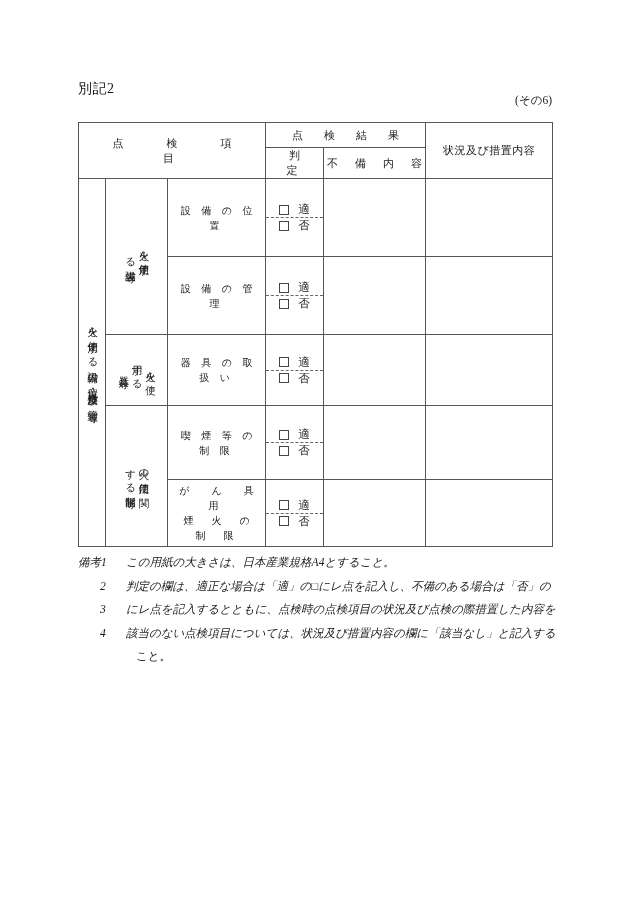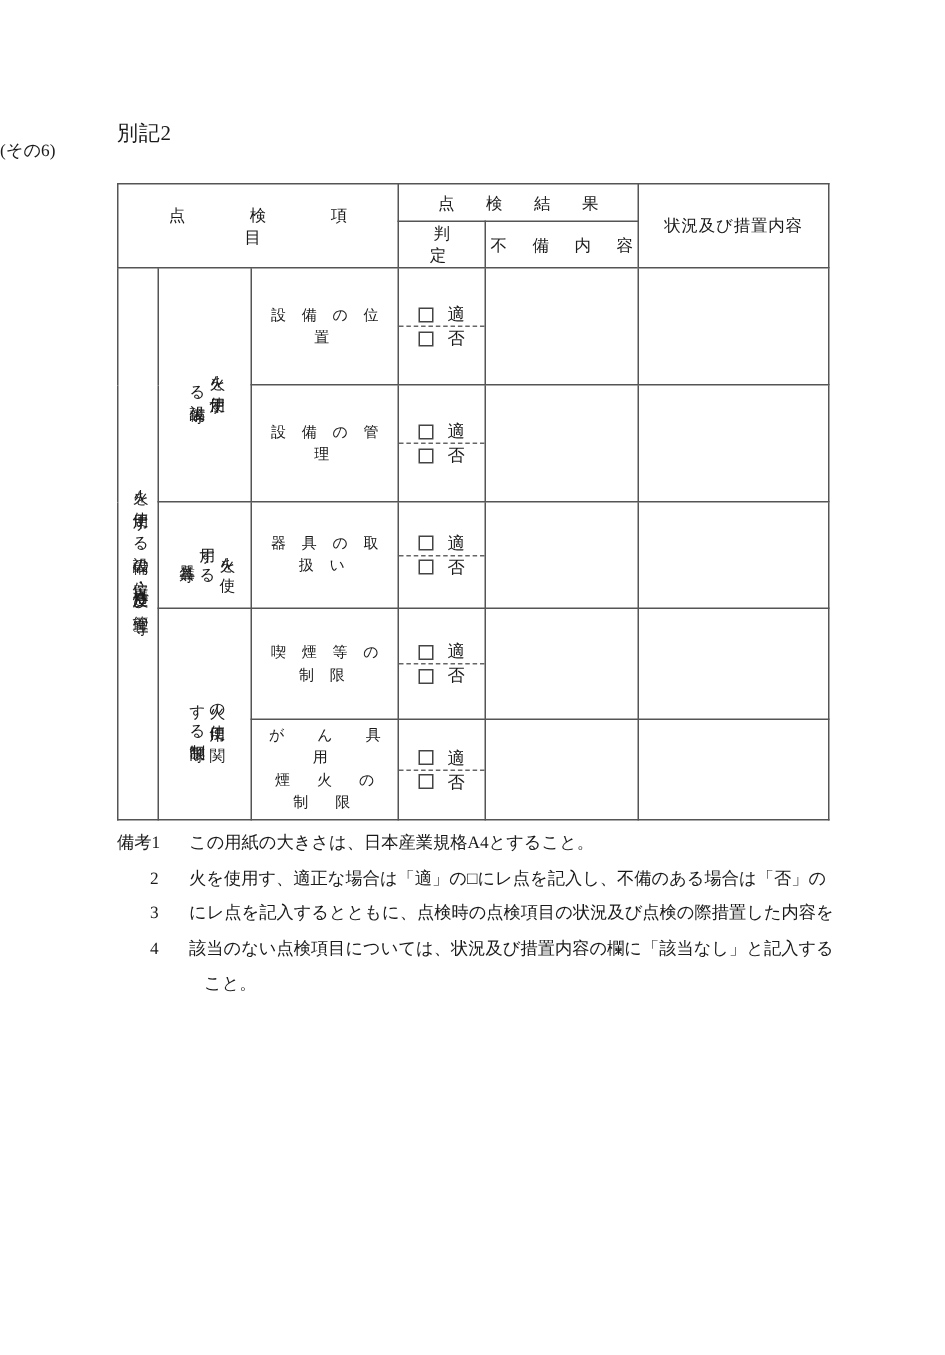--- a/index.html
+++ b/index.html
@@ -23,21 +23,21 @@
     top: 80px;
     font-size: 14px;
     letter-spacing: 0.5px;
     white-space: nowrap;
   }
   #sheet-number {
     position: absolute;
     left: 0;
     top: 93px;
     width: 552px;
-    text-align: left;
+    text-align: right;
     font-size: 11.5px;
     white-space: nowrap;
   }
 
   
   #inspection-table {
     position: absolute;
     left: 78px;
     top: 122px;
     width: 474px;
@@ -144,20 +144,21 @@
     position: absolute;
     left: 78px;
     top: 551px;
     width: 500px;
     font-size: 11.5px;
     line-height: 2.05;
   }
   .note-row {
     display: flex;
     align-items: flex-start;
+    font-style: italic;
   }
   .note-marker {
     flex: 0 0 auto;
     white-space: nowrap;
   }
   .note-marker.first {
     width: 48px;
   }
   .note-marker.num {
     width: 48px;
@@ -328,21 +329,21 @@
 
 <div id="notes">
 
   <div class="note-row">
     <div class="note-marker first">備考1</div>
     <div class="note-text">この用紙の大きさは、日本産業規格A4とすること。</div>
   </div>
 
   <div class="note-row">
     <div class="note-marker num">2</div>
-    <div class="note-text">火を使用す、適正な場合は「適」の□にレ点を記入し、不備のある場合は「否」の</div>
+    <div class="note-text">判定の欄は、適正な場合は「適」の□にレ点を記入し、不備のある場合は「否」の</div>
   </div>
 
   <div class="note-row">
     <div class="note-marker num">3</div>
     <div class="note-text">にレ点を記入するとともに、点検時の点検項目の状況及び点検の際措置した内容を</div>
   </div>
 
   <div class="note-row">
     <div class="note-marker num">4</div>
     <div class="note-text">該当のない点検項目については、状況及び措置内容の欄に「該当なし」と記入する</div>

